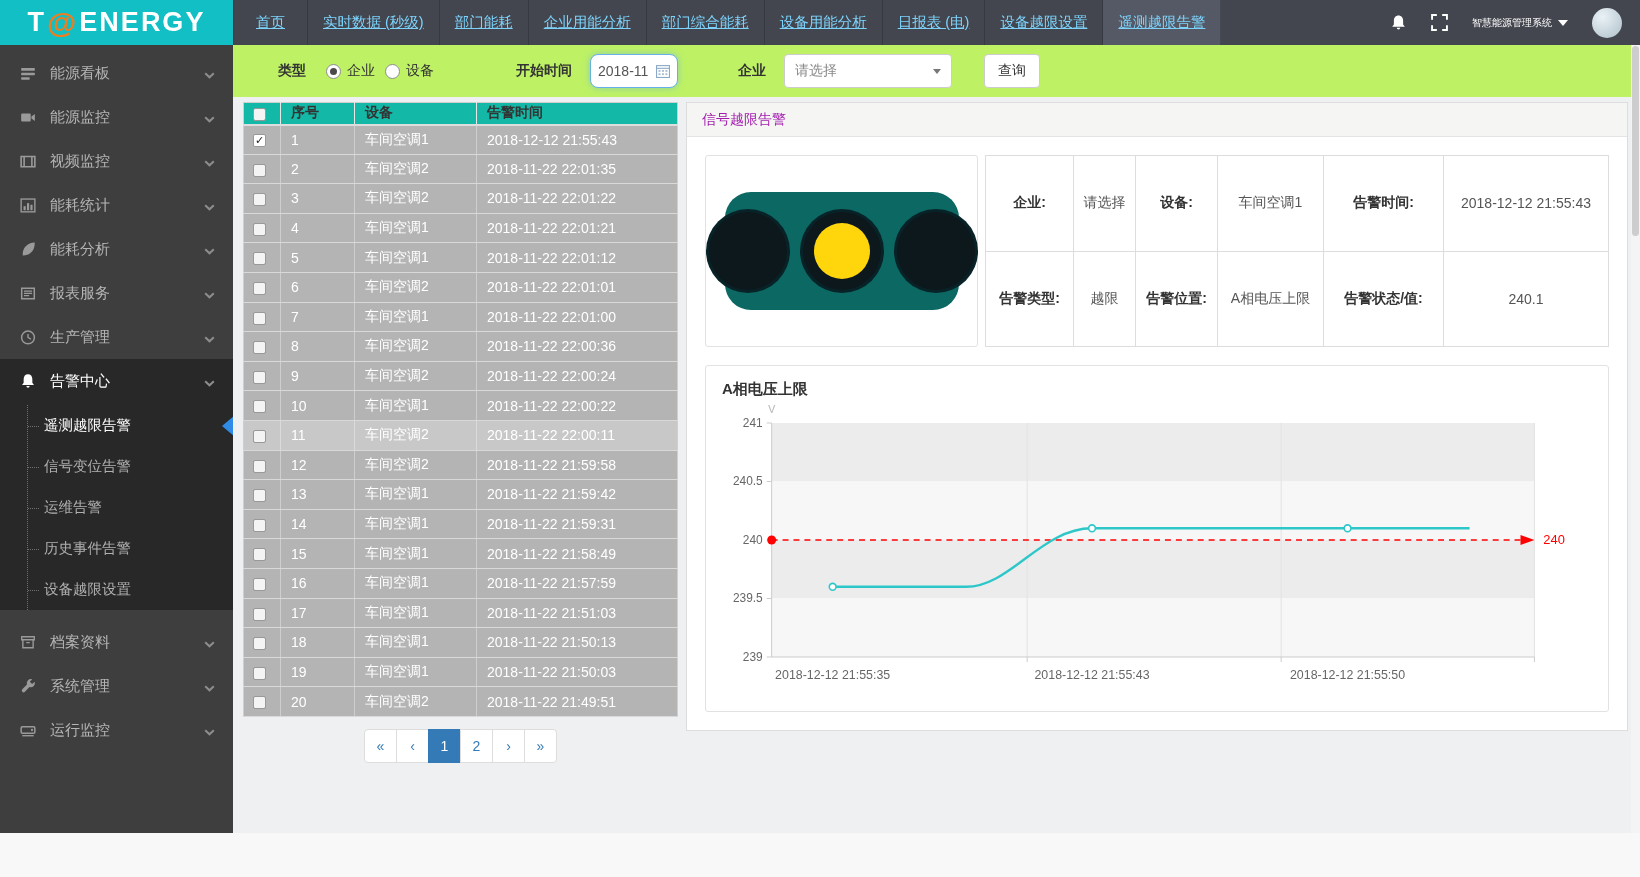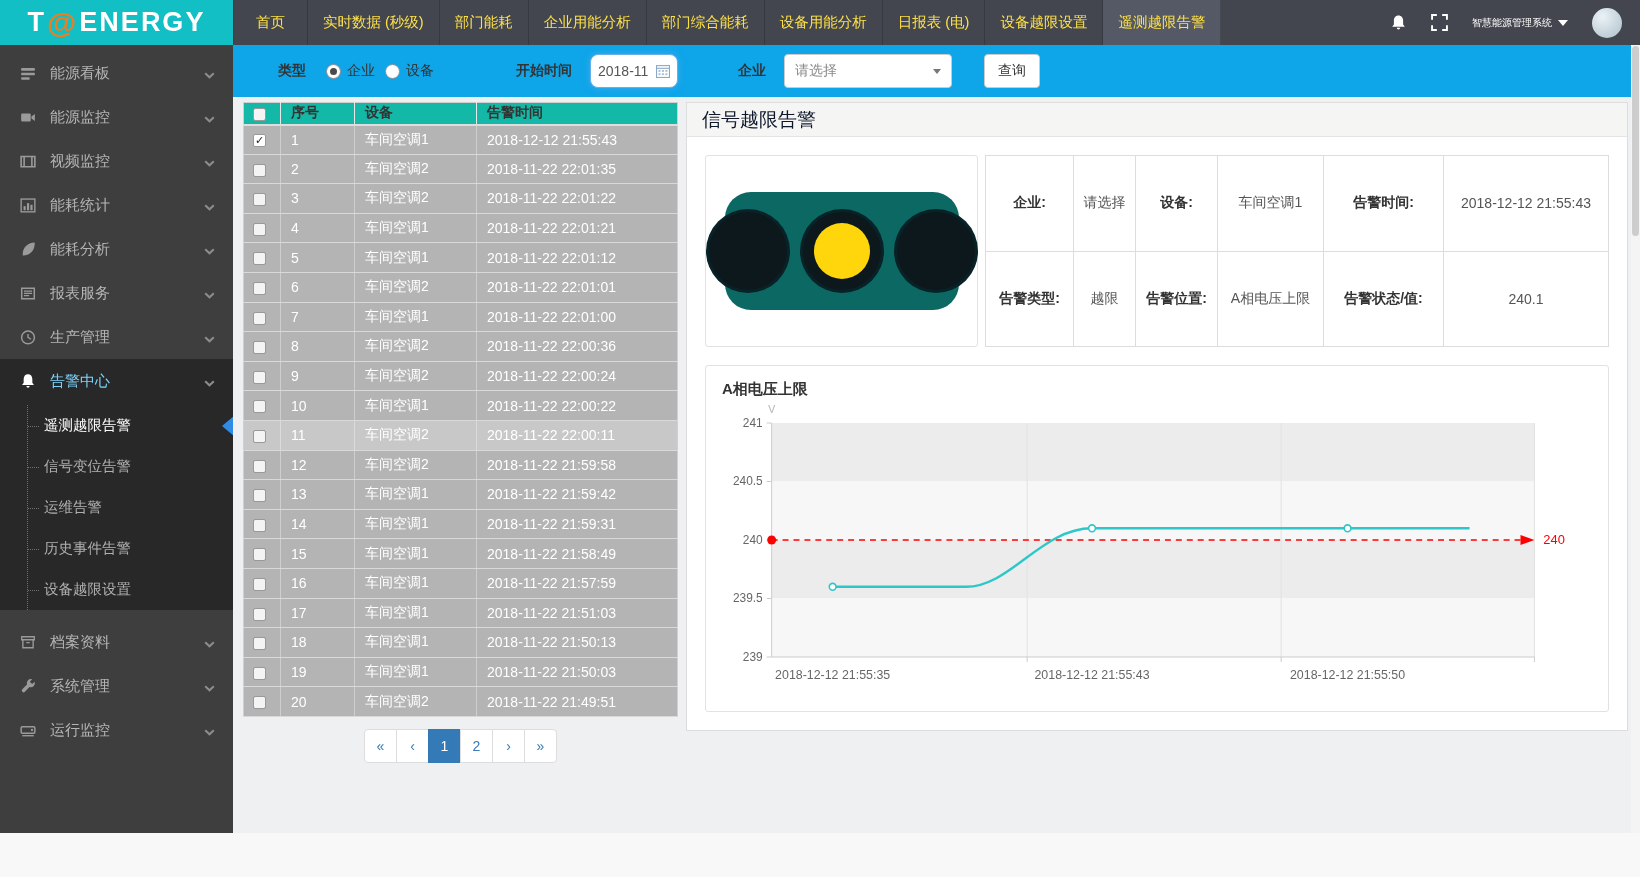--- a/index.html
+++ b/index.html
@@ -6,53 +6,53 @@
   html,body { width:1640px; height:877px; overflow:hidden; background:#f8f8f8;
     font-family:"Liberation Sans","DejaVu Sans",sans-serif; }
   .app { width:1640px; height:833px; display:flex; flex-direction:column; background:#eef0f2; }
 
   
   .topbar { height:45px; display:flex; align-items:stretch; background:#43464f; flex:0 0 45px; }
   .logo { width:233px; background:#12bfc4; color:#fff; display:flex; align-items:center; justify-content:center;
     font-size:27px; font-weight:bold; letter-spacing:2px; }
   .logo .at { color:#f07c20; font-size:30px; margin:0 1px; }
   .topnav { display:flex; align-items:stretch; }
-  .topnav .nav-item { display:flex; align-items:center; padding:0 15px; color:#fde047; font-size:14.5px;
-    border-right:1px solid rgba(0,0,0,0.18); cursor:pointer; white-space:nowrap; }
+  .topnav .nav-item { display:flex; align-items:center; padding:0 15px; color:#7dd3fc; font-size:14.5px;
+    border-right:1px solid rgba(0,0,0,0.18); cursor:pointer; white-space:nowrap;text-decoration:underline; }
   .topnav .nav-item:first-child { border-left:1px solid rgba(0,0,0,0.18); padding:0 22px; }
   .topnav .nav-item.active { background:#555965; }
   .topbar-right { margin-left:auto; display:flex; align-items:center; gap:24px; padding-right:18px; color:#fff; }
   .topbar-right .sysname { font-size:10px; display:flex; align-items:center; gap:6px; cursor:pointer; }
   .caret-down { display:inline-block; width:0; height:0; border-left:5px solid transparent;
     border-right:5px solid transparent; border-top:6px solid #fff; }
   .avatar { width:30px; height:30px; border-radius:50%; background:radial-gradient(circle at 35% 30%, #eaf2f6, #aebfca); cursor:pointer; }
   .icon-btn { display:flex; align-items:center; cursor:pointer; color:#fff; }
 
   
   .main-row { flex:1; display:flex; min-height:0; }
   .sidebar { width:233px; background:#3e3e3e; flex:0 0 233px; padding-top:6px; overflow:hidden; }
   .side-item { height:44px; display:flex; align-items:center; padding:0 18px 0 20px; color:#b5b5b5;
     font-size:15px; cursor:pointer; }
   .side-item .s-icon { width:16px; height:16px; margin-right:14px; color:#9a9a9a; flex:0 0 16px; }
   .side-item .s-label { flex:1; }
   .side-item .chev { color:#8d8d8d; width:11px; height:7px; }
   .side-section.active { background:#282828; }
-  .side-section.active > .side-item { color:#7dd3fc; }
+  .side-section.active > .side-item { color:#ffffff; }
   .side-section.active > .side-item .s-icon { color:#fff; }
   .submenu { list-style:none; margin:2px 0 10px 27px; border-left:1px dotted #6f6f6f; }
   .submenu li { position:relative; height:41px; line-height:41px; padding-left:16px; color:#b0b0b0;
     font-size:14.5px; cursor:pointer; }
   .submenu li::before { content:""; position:absolute; left:0; top:50%; width:11px; border-top:1px dotted #6f6f6f; }
   .submenu li.active { color:#fff; }
   .submenu li.active::after { content:""; position:absolute; right:-1px; top:50%; margin-top:-10px;
     border-top:10px solid transparent; border-bottom:10px solid transparent; border-right:12px solid #2f8be6; }
 
   
   .content { flex:1; display:flex; flex-direction:column; min-width:0; }
-  .filterbar { height:52px; background:#0ea5e9; display:flex; align-items:center; padding-left:45px; gap:10px; flex:0 0 52px; }
+  .filterbar { height:52px; background:#bef264; display:flex; align-items:center; padding-left:45px; gap:10px; flex:0 0 52px; }
   .f-label { font-size:14px; font-weight:bold; color:#333; }
   .radio { width:15px; height:15px; border-radius:50%; border:1px solid #8d8d8d; background:#fff; position:relative; cursor:pointer; margin-left:10px; }
   .radio.checked::after { content:""; position:absolute; left:3px; top:3px; width:7px; height:7px; border-radius:50%; background:#4a4a4a; }
   .radio-label { font-size:14px; color:#333; margin-left:6px; }
   .date-wrap { margin-left:8px; display:flex; align-items:center; border:1px solid #66afe9; border-radius:8px;
     box-shadow:0 0 7px rgba(102,175,233,.55); background:#fff; height:34px; padding:0 7px; gap:6px; }
   .date-wrap input { border:none; outline:none; width:52px; font-size:14px; color:#555; background:transparent; }
   .sel-wrap { margin-left:8px; width:168px; height:34px; border:1px solid #ccc; border-radius:4px; background:#fff;
     display:flex; align-items:center; padding:0 10px; cursor:pointer; }
   .sel-wrap .sel-text { flex:1; font-size:14px; color:#8a8a8a; }
@@ -77,21 +77,21 @@
   .pagination { display:flex; justify-content:center; margin-top:12px; }
   .page-btn { min-width:33px; height:34px; line-height:32px; text-align:center; background:#fff; border:1px solid #ddd;
     color:#337ab7; font-size:14px; margin-left:-1px; cursor:pointer; padding:0 6px; }
   .page-btn:first-child { border-radius:4px 0 0 4px; margin-left:0; }
   .page-btn:last-child { border-radius:0 4px 4px 0; }
   .page-btn.active { background:#337ab7; border-color:#337ab7; color:#fff; }
 
   
   .right-panel { flex:1; margin:0 12px 0 8px; background:#fff; border:1px solid #ddd; }
   .rp-header { height:34px; line-height:33px; background:#f5f5f3; border-bottom:1px solid #e4e4e4;
-    padding:0 15px; font-size:19px; color:#0f172a; }
+    padding:0 15px; font-size:14px; color:#a21caf; }
   .rp-body { padding:18px; }
   .top-cards { display:flex; gap:7px; }
   .light-card { width:273px; height:192px; border:1px solid #e2e2e2; border-radius:3px; display:flex;
     align-items:center; justify-content:center; flex:0 0 273px; }
   .traffic { width:234px; height:118px; background:#0c6863; border-radius:26px; display:flex; align-items:center;
     justify-content:center; gap:10px; }
   .lens { width:84px; height:84px; border-radius:50%; background:#0d181d; border:3px solid rgba(8,38,42,.85);
     display:flex; align-items:center; justify-content:center; flex:0 0 84px; }
   .lens .bulb { width:56px; height:56px; border-radius:50%; }
   .lens.on .bulb { background:#ffd60c; }

